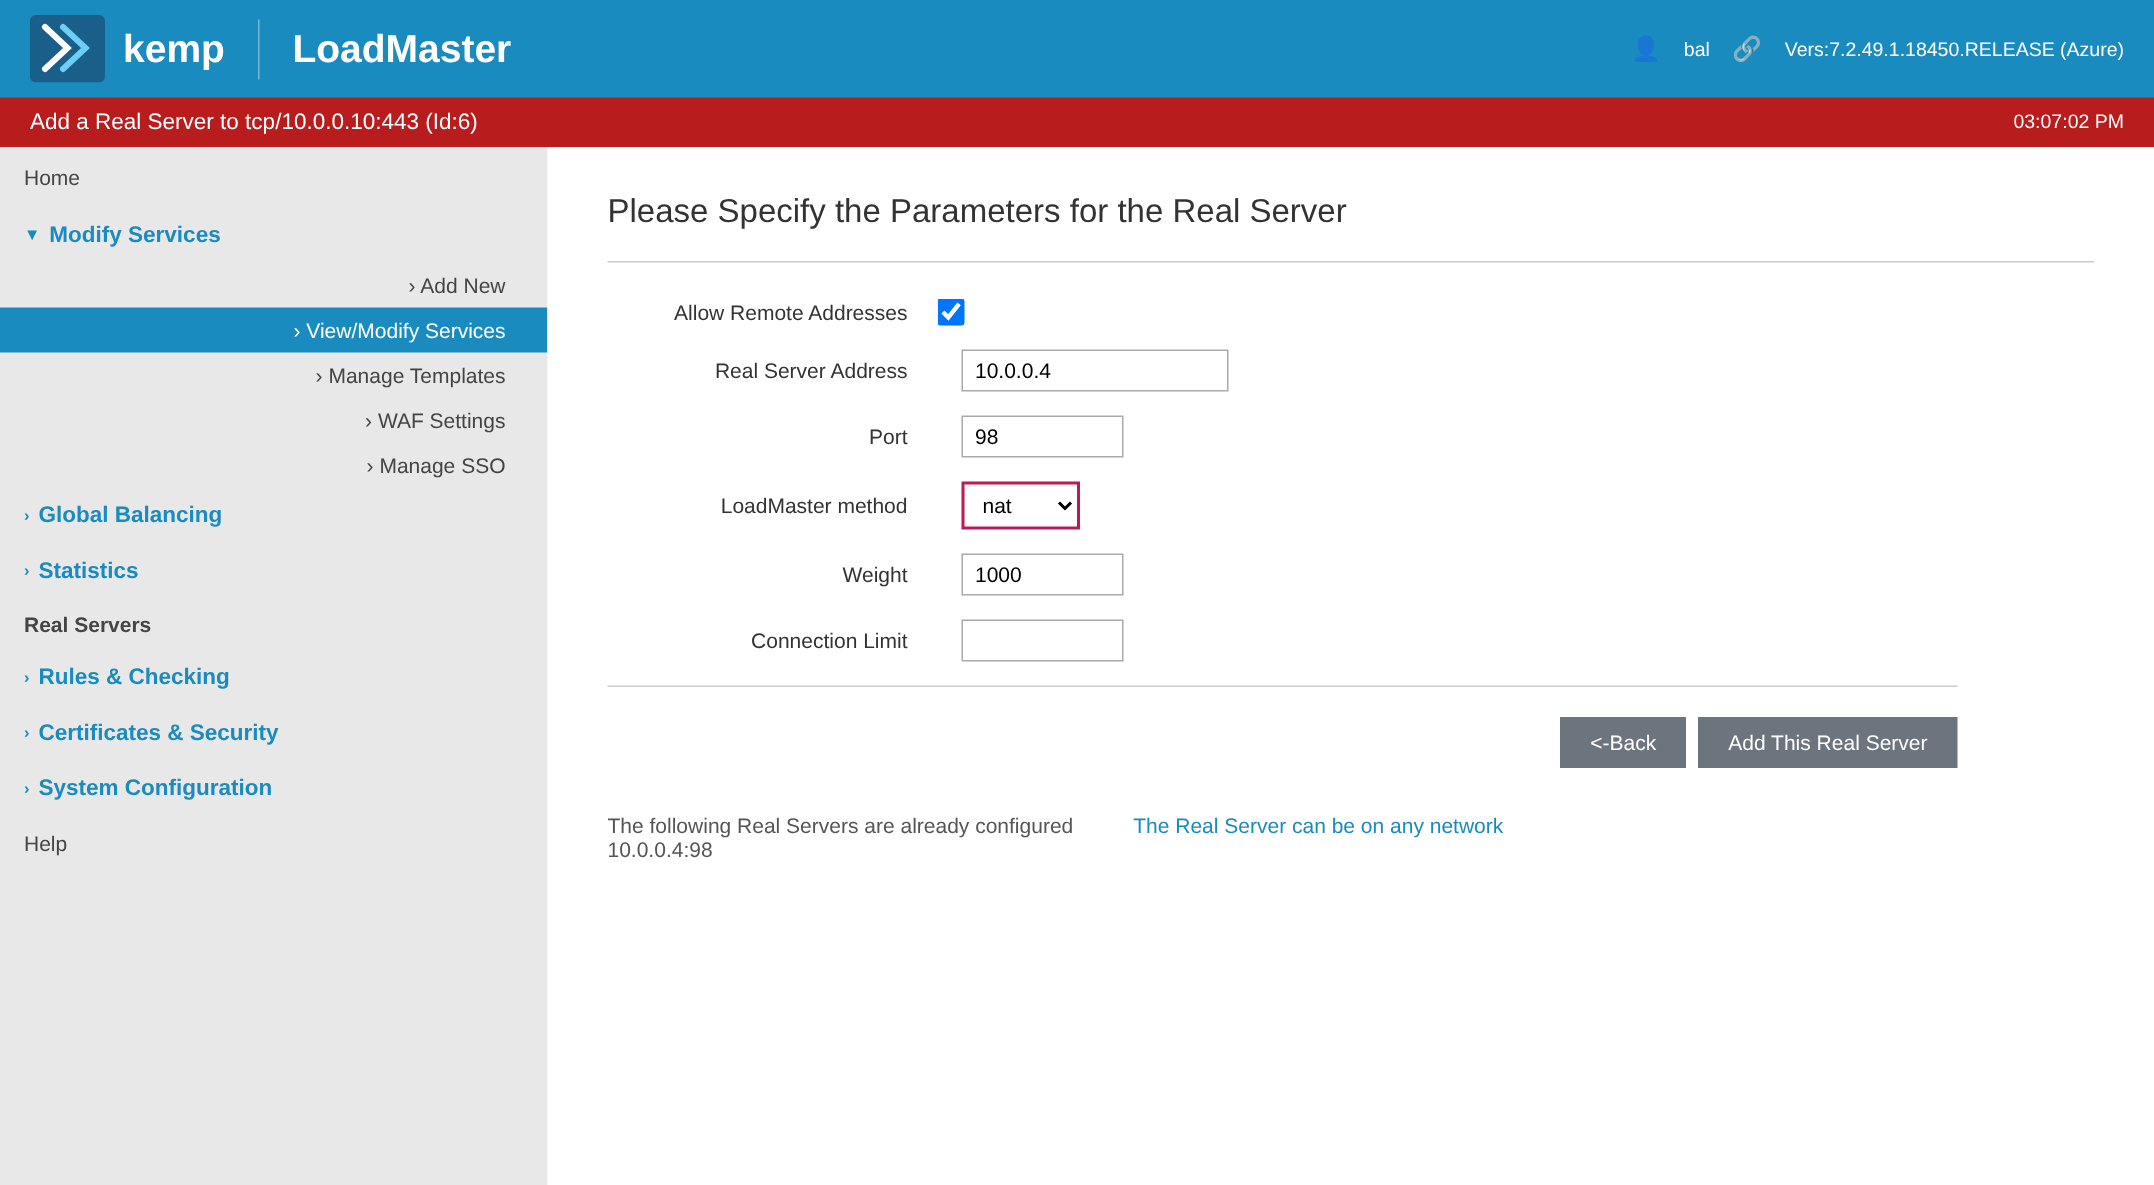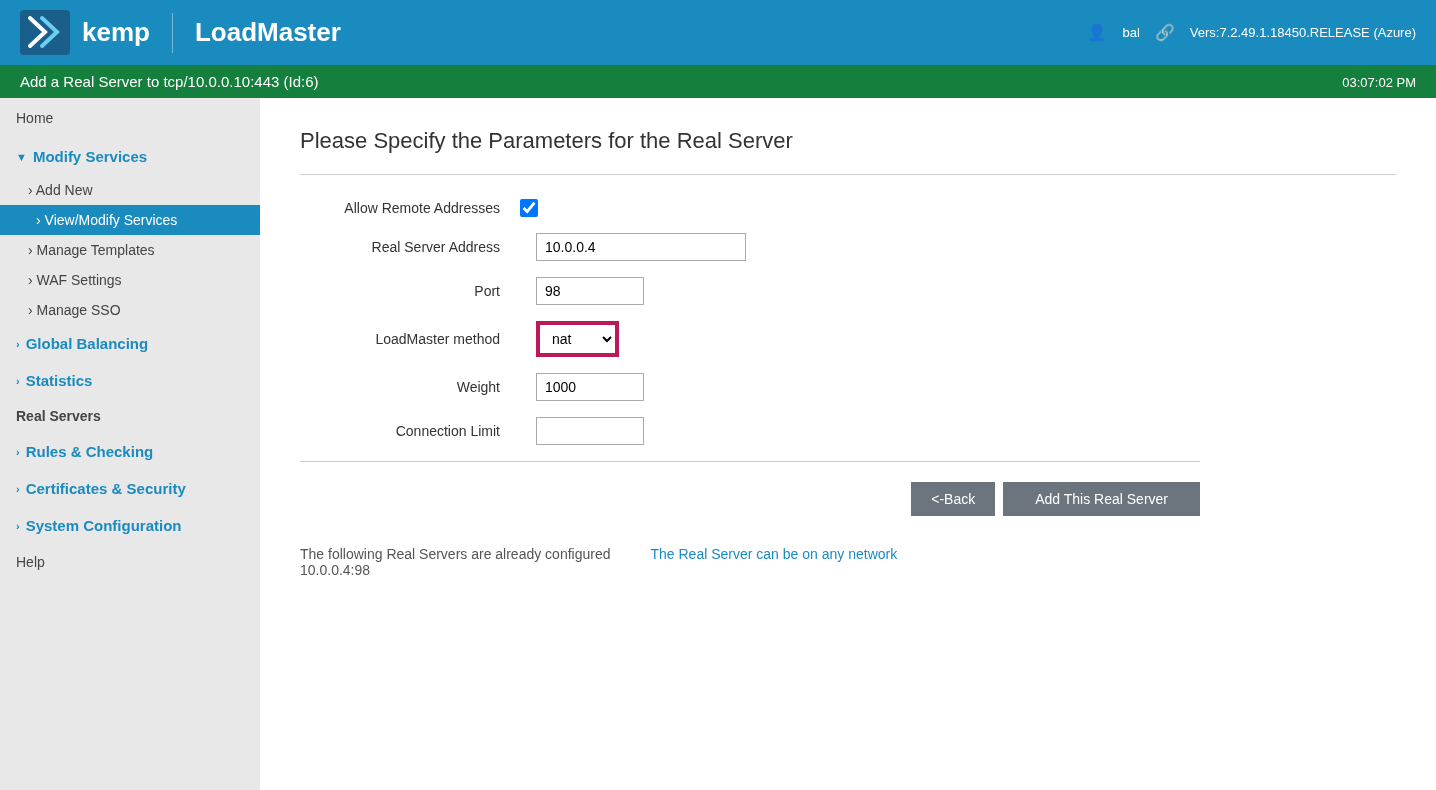--- a/index.html
+++ b/index.html
@@ -4,60 +4,60 @@
   <style>
     * { box-sizing: border-box; margin: 0; padding: 0; }
     body { font-family: Arial, sans-serif; font-size: 14px; background: #f0f0f0; display: flex; flex-direction: column; height: 790px; width: 1436px; overflow: hidden; }
 
     
     .header { background: #1a8bbf; color: white; padding: 0; display: flex; flex-direction: column; border-radius: 19px; }
     .header-top { display: flex; align-items: center; justify-content: space-between; padding: 10px 20px; background: #1a8bbf; }
     .header-logo { display: flex; align-items: center; gap: 12px; }
     .logo-box { width: 50px; height: 45px; }
     .header-right { display: flex; align-items: center; gap: 15px; font-size: 13px; color: white; }
-    .header-sub { background: #15803d; padding: 8px 20px; font-size: 15px; color: white; display: flex; justify-content: space-between; align-items: flex-end; }
+    .header-sub { background: #b91c1c; padding: 8px 20px; font-size: 15px; color: white; display: flex; justify-content: space-between; }
     .header-subtitle { font-size: 15px; }
     .header-time { font-size: 13px; }
 
     
     .layout { display: flex; flex: 1; overflow: hidden; }
 
     
-    .sidebar { width: 260px; background: #e8e8e8; overflow-y: auto; flex-shrink: 0; }
+    .sidebar { width: 365px; background: #e8e8e8; overflow-y: auto; flex-shrink: 0; }
     .sidebar-item { padding: 9px 16px; cursor: pointer; color: #333; font-size: 14px; }
     .sidebar-item.home { font-size: 14px; color: #444; padding: 12px 16px; }
     .sidebar-section { font-size: 15px; font-weight: bold; color: #1a8bbf; padding: 10px 16px; cursor: pointer; display: flex; align-items: center; gap: 6px; }
     .sidebar-section .arrow { font-size: 11px; }
-    .sidebar-sub { padding: 7px 28px; color: #444; cursor: pointer; font-size: 14px; }
+    .sidebar-sub { padding: 7px 28px; color: #444; cursor: pointer; font-size: 14px; text-align: right; }
     .sidebar-sub.active { background: #1a8bbf; color: white; padding-left: 36px; }
     .sidebar-real-servers { padding: 9px 16px; font-size: 14px; color: #444; font-weight: bold; cursor: pointer; }
     .sidebar-help { padding: 10px 16px; font-size: 14px; color: #444; cursor: pointer; }
 
     
     .main { flex: 1; background: white; overflow-y: auto; padding: 30px 40px; }
 
     .page-heading { font-size: 22px; color: #333; font-weight: normal; margin-bottom: 20px; }
     .divider { border: none; border-top: 1px solid #ccc; margin-bottom: 24px; }
     .form-row { display: flex; align-items: center; margin-bottom: 16px; gap: 16px; }
     .form-label { width: 220px; text-align: right; padding-right: 20px; color: #333; font-size: 14px; flex-shrink: 0; }
     .form-control input[type="text"], .form-control input[type="number"] {
       border: 1px solid #aaa;
       padding: 5px 8px;
       font-size: 14px;
       background: white;
     }
-    .form-control input.wide { width: 210px; }
+    .form-control input.wide { width: 178px; }
     .form-control input.medium { width: 108px; }
-    .form-control select { border: 4px solid #be185d; padding: 5px 8px; font-size: 14px; background: white; }
+    .form-control select { border: 2px solid #be185d; padding: 5px 8px; font-size: 14px; background: white; }
     .checkbox-row { display: flex; align-items: center; margin-bottom: 16px; }
     .checkbox-label { width: 220px; text-align: right; padding-right: 20px; color: #333; font-size: 14px; flex-shrink: 0; }
 
     .button-row { display: flex; justify-content: flex-end; gap: 8px; margin-top: 20px; margin-bottom: 30px; max-width: 900px; }
     .btn-back { background: #6c757d; color: white; border: none; padding: 9px 20px; font-size: 14px; cursor: pointer; }
-    .btn-add { background: #6c757d; color: white; border: none; padding: 9px 32px; font-size: 14px; cursor: pointer; }
+    .btn-add { background: #6c757d; color: white; border: none; padding: 9px 20px; font-size: 14px; cursor: pointer; }
 
     .info-row { display: flex; gap: 40px; margin-top: 26px; color: #555; font-size: 14px; }
     .info-already { color: #555; }
     .info-network { color: #1a8bbf; }
     .divider-bottom { border: none; border-top: 1px solid #ccc; margin-bottom: 20px; max-width: 900px; }
   </style>
 </head>
 <body>
 
 <div class="header">

